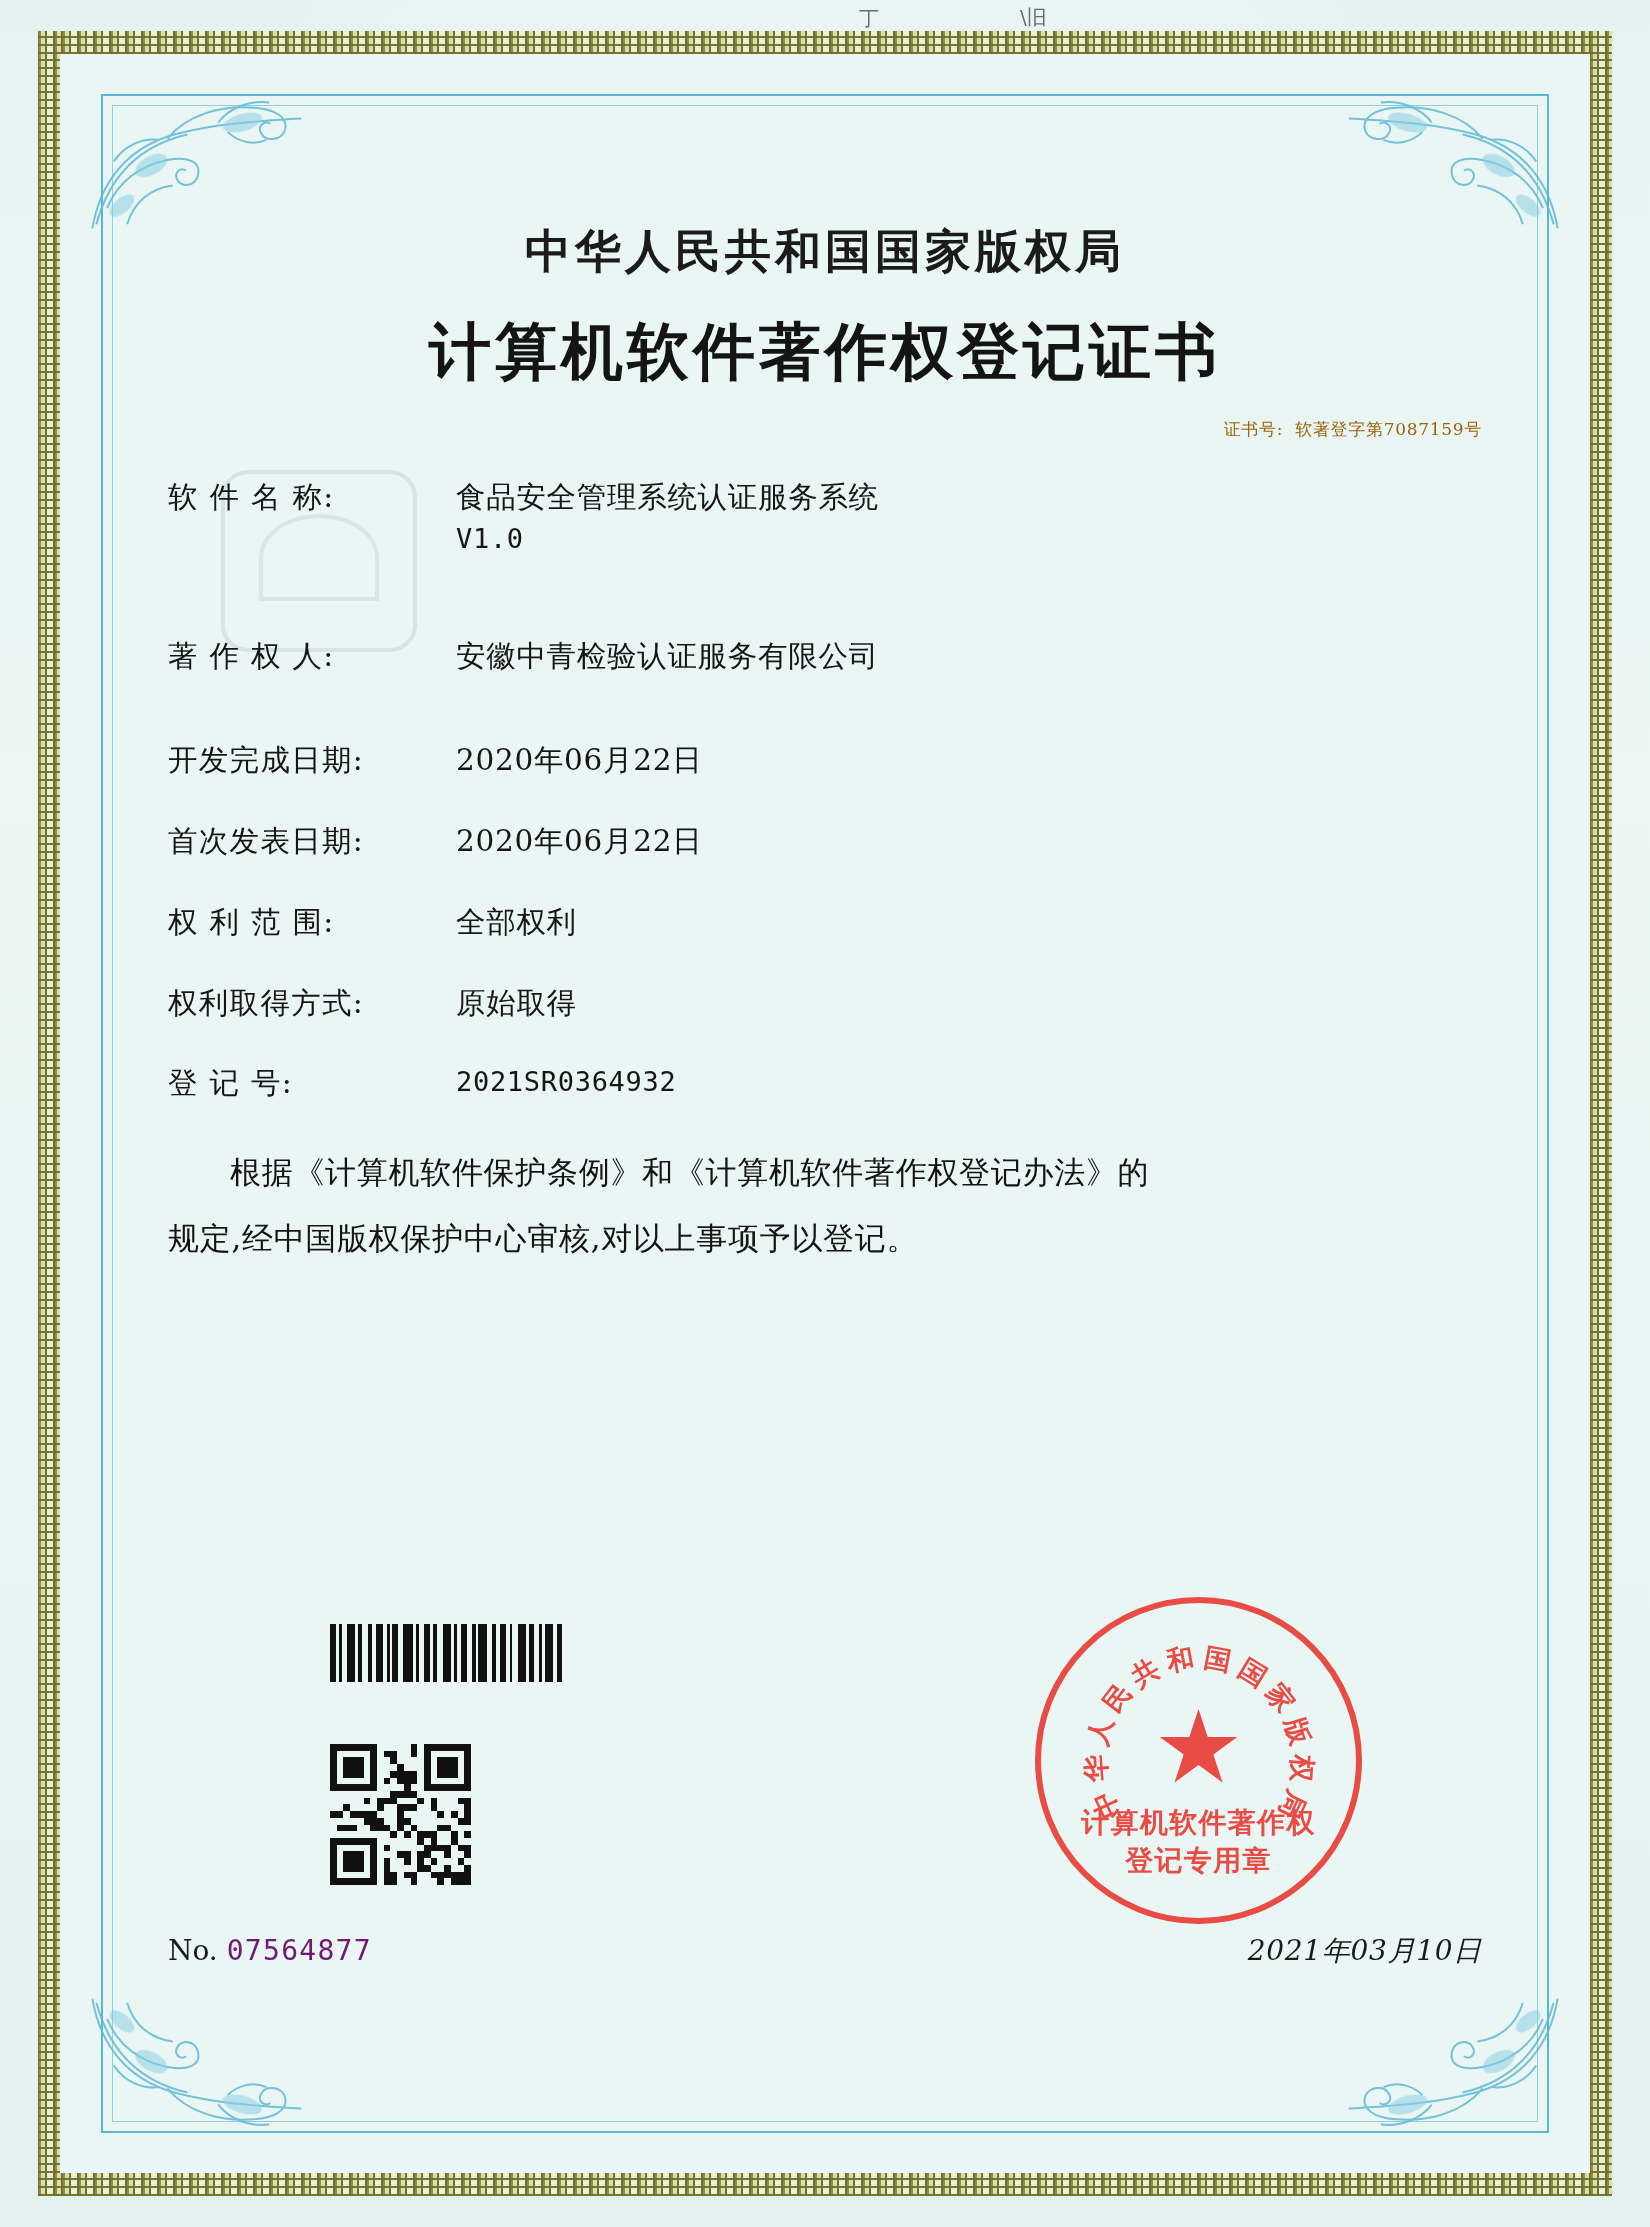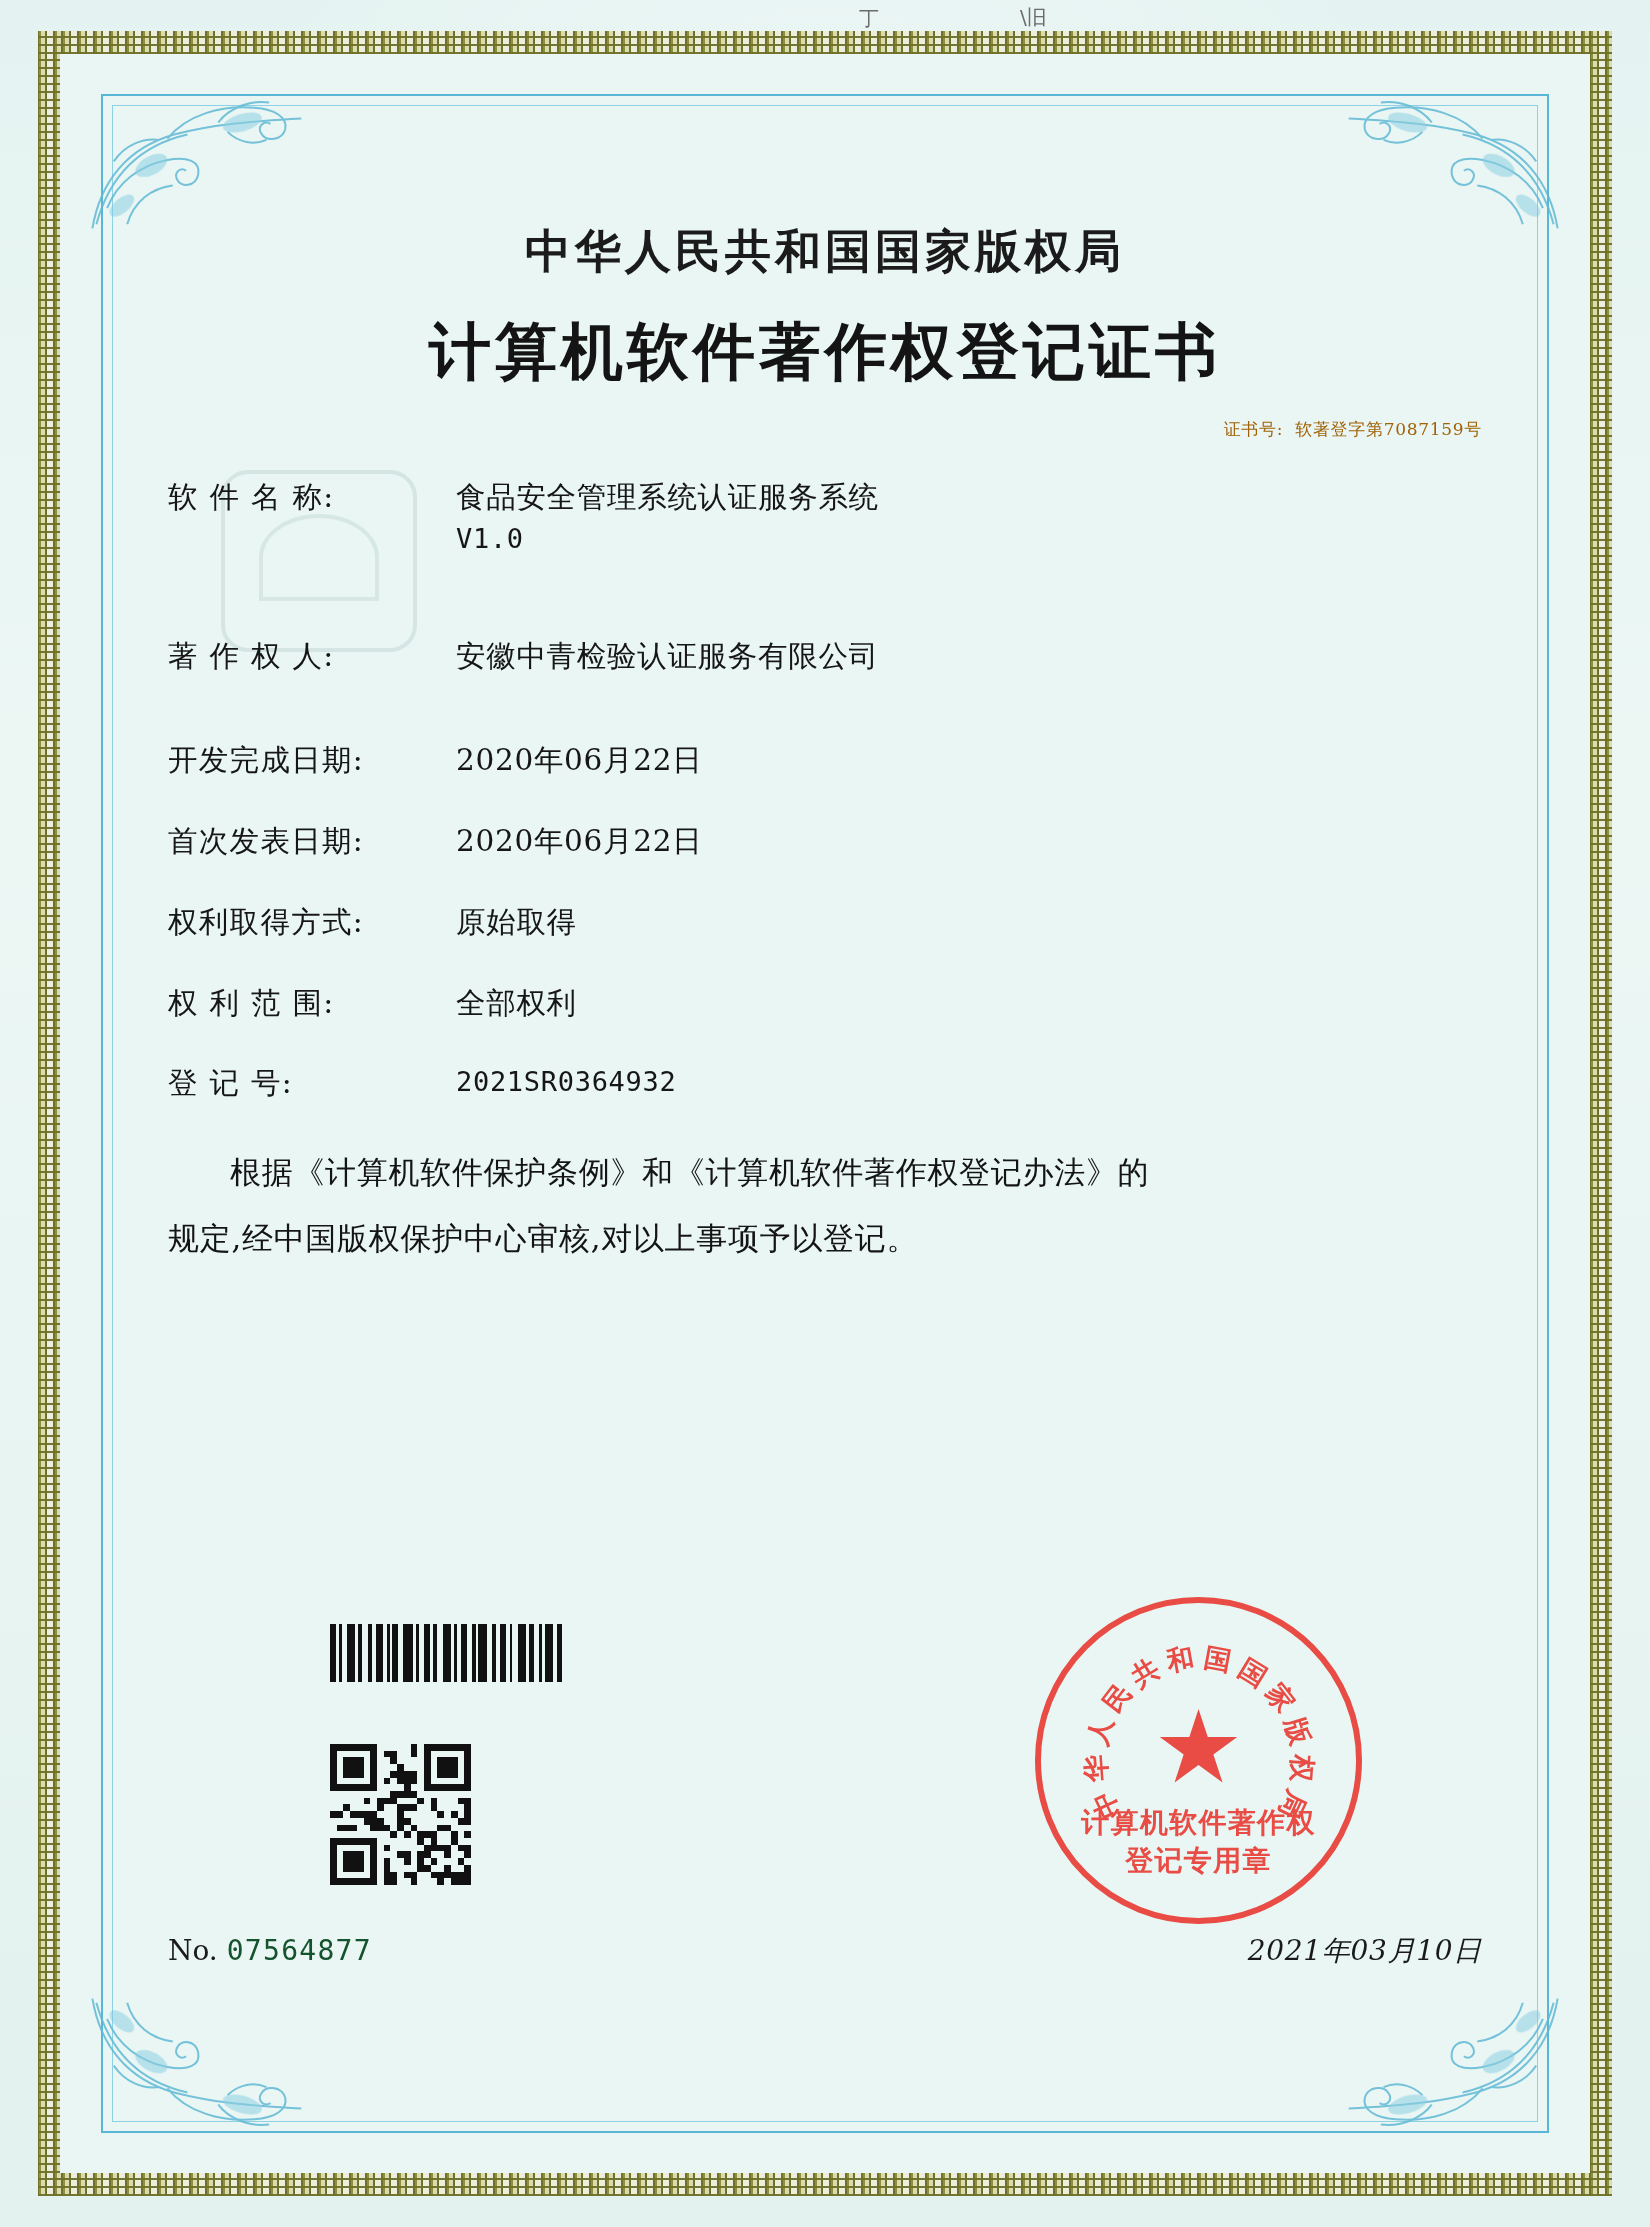--- a/index.html
+++ b/index.html
@@ -242,21 +242,21 @@
     right: 168px;
     top: 1932px;
     display: flex;
     justify-content: space-between;
     align-items: baseline;
     font-size: 28px;
     color: #1a1a1a;
     font-family: "DejaVu Serif", serif;
   }
   .footer .no-label { color: #1a1a1a; }
-  .footer .no-value { color: #14532d; font-family: "DejaVu Sans Mono", monospace; letter-spacing: 1.3px; }
+  .footer .no-value { color: #701a75; font-family: "DejaVu Sans Mono", monospace; letter-spacing: 1.3px; }
   .footer .issue-date { letter-spacing: 0.7px; font-style: italic; }
 
   
   .watermark {
     position: absolute;
     left: 221px;
     top: 470px;
     width: 188px;
     height: 174px;
     border-radius: 27px;
@@ -403,26 +403,26 @@
     <div class="dates">
       <div class="field-row">
         <div class="flabel">开发完成日期:</div>
         <div class="fvalue">2020年06月22日</div>
       </div>
       <div class="field-row">
         <div class="flabel">首次发表日期:</div>
         <div class="fvalue">2020年06月22日</div>
       </div>
       <div class="field-row">
+        <div class="flabel">权 利 范 围:</div>
+        <div class="fvalue">全部权利</div>
+      </div>
+      <div class="field-row">
         <div class="flabel">权利取得方式:</div>
         <div class="fvalue">原始取得</div>
-      </div>
-      <div class="field-row">
-        <div class="flabel">权 利 范 围:</div>
-        <div class="fvalue">全部权利</div>
       </div>
       <div class="field-row">
         <div class="flabel">登 记 号:</div>
         <div class="fvalue mono-val">2021SR0364932</div>
       </div>
     </div>
 
     <div class="statement">
       <p class="indent">根据《计算机软件保护条例》和《计算机软件著作权登记办法》的</p>
       <p>规定,经中国版权保护中心审核,对以上事项予以登记。</p>

